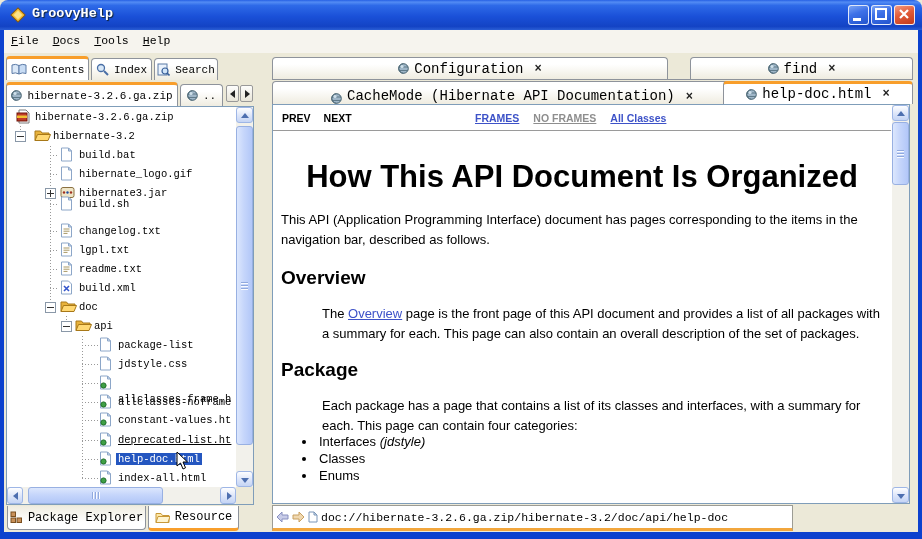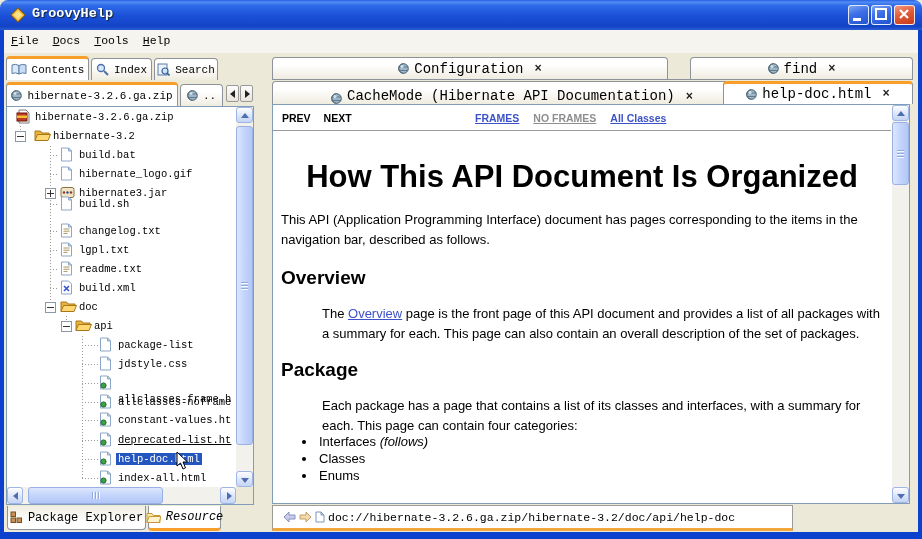--- a/index.html
+++ b/index.html
@@ -69,21 +69,21 @@
 #doc h1{font-size:31px;margin:28px 10px 0 10px;text-align:center;}
 #doc .intro{font-size:13px;line-height:20px;margin:15px 0 0 8px;}
 #doc h2{font-size:19px;margin:0 0 0 8px;}
 #h2-overview{margin-top:17px !important;}
 #h2-package{margin-top:15px !important;}
 .bq{font-size:13px;line-height:20px;margin:15px 0 0 49px;}
 #doc ul{margin:-3px 0 0 29px;padding:0 0 0 15px;font-size:13px;line-height:17px;}
 #doc ul li{padding-left:2px;}
 .note-italic{font-style:italic;}
 
-#status{position:absolute;left:272px;top:505px;width:521px;height:26px;box-sizing:border-box;background:#fff;border:1px solid #9C9C94;border-bottom:3px solid #F2A63C;display:flex;align-items:center;gap:3px;padding-left:10px;font-size:11.5px;white-space:pre;}
+#status{position:absolute;left:272px;top:505px;width:521px;height:26px;box-sizing:border-box;background:#fff;border:1px solid #9C9C94;border-bottom:3px solid #F2A63C;display:flex;align-items:center;gap:3px;padding-left:3px;font-size:11.5px;white-space:pre;}
 
 .rowline{position:absolute;height:1px;background:#8E939B;}
 #sash-arrow{position:absolute;left:272px;top:59px;width:0;height:0;border-top:5px solid transparent;border-bottom:5px solid transparent;border-right:6px solid #444;}
 
 .mini-btn{position:absolute;width:13px;height:17px;background:linear-gradient(180deg,#FDFDFC,#E8E5D8);border:1px solid #999;border-radius:2px;box-sizing:border-box;}
 .mini-btn .tri-l{position:absolute;left:3px;top:4px;width:0;height:0;border-top:4px solid transparent;border-bottom:4px solid transparent;border-right:5px solid #222;}
 .mini-btn .tri-r{position:absolute;left:4px;top:4px;width:0;height:0;border-top:4px solid transparent;border-bottom:4px solid transparent;border-left:5px solid #222;}
 #cursor{position:absolute;left:176px;top:451px;z-index:50;}
 </style>
 </head>
@@ -394,21 +394,21 @@
     <div class="btab" style="position: absolute; left: 7px; top: 506px; width: 139px; height: 24px;">
       <span style="display:inline-flex;">
         <svg width="13" height="13" viewBox="0 0 13 13">
           <rect x="1" y="1" width="4.5" height="4.5" fill="#C89058" stroke="#7A5020"></rect>
           <rect x="1" y="7" width="4.5" height="4.5" fill="#C89058" stroke="#7A5020"></rect>
           <rect x="7" y="7" width="4.5" height="4.5" fill="#C89058" stroke="#7A5020"></rect>
         </svg>
       </span>
       <span>Package Explorer</span>
     </div>
-    <div class="btab active" style="position: absolute; left: 148px; top: 506px; width: 73px; height: 25px; font-style: italic;">
+    <div class="btab active" style="position: absolute; left: 148px; top: 506px; width: 91px; height: 25px;">
       <span style="display:inline-flex;">
         <svg width="15" height="13" viewBox="0 0 15 13">
           <path d="M1,11.5 V2.5 h5 l1.5,2 H14 v7 z" fill="#FFE9A8" stroke="#C89838"></path>
           <path d="M1,11.5 L3,5.5 H15 L13,11.5 Z" fill="#FFF4CE" stroke="#C89838"></path>
         </svg>
       </span>
       <span>Resource</span>
     </div>
   </div>
 
@@ -471,21 +471,21 @@
       <span class="sn-mid" id="sn-mid"><span class="lnk">FRAMES</span><span class="muted">NO FRAMES</span><span class="lnk">All Classes</span></span>
     </div>
     <hr>
     <h1>How This API Document Is Organized</h1>
     <p class="intro" id="intro">This API (Application Programming Interface) document has pages corresponding to the items in the<br>navigation bar, described as follows.</p>
     <h2 id="h2-overview">Overview</h2>
     <div class="bq" id="bq0">The <a class="lnk" style="cursor:pointer;">Overview</a> page is the front page of this API document and provides a list of all packages with<br>a summary for each. This page can also contain an overall description of the set of packages.</div>
     <h2 id="h2-package">Package</h2>
     <div class="bq" id="bq1">Each package has a page that contains a list of its classes and interfaces, with a summary for<br>each. This page can contain four categories:</div>
     <ul id="bullets">
-        <li>Interfaces <span class="note-italic">(follows)</span></li>
+        <li>Interfaces <span class="note-italic">(jdstyle)</span></li>
         <li>Classes</li>
         <li>Enums</li>
       </ul>
   </div>
   <div class="sb-track" style="right:0;top:0;width:17px;height:398px;">
     <span class="sb-btn" style="left:0;top:0;width:17px;height:16px;">
         <i class="arr up"></i>
       </span>
     <span class="sb-thumb" style="left:0;top:17px;width:17px;height:63px;">
         <i class="grip-v"></i>

